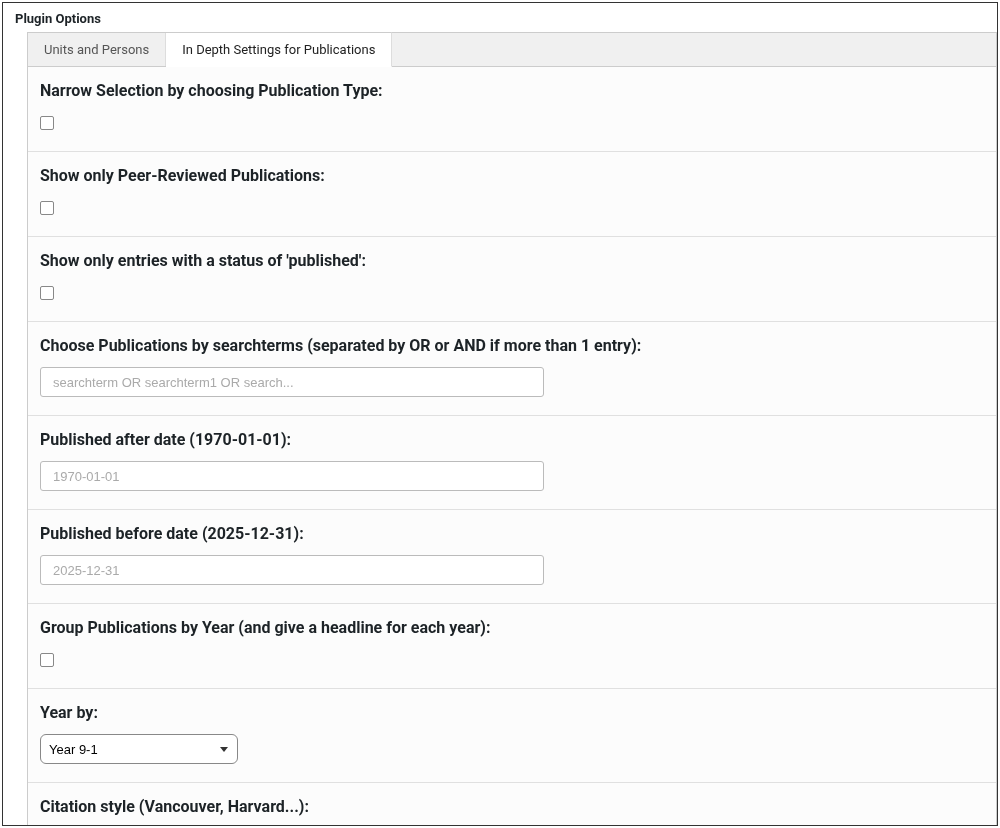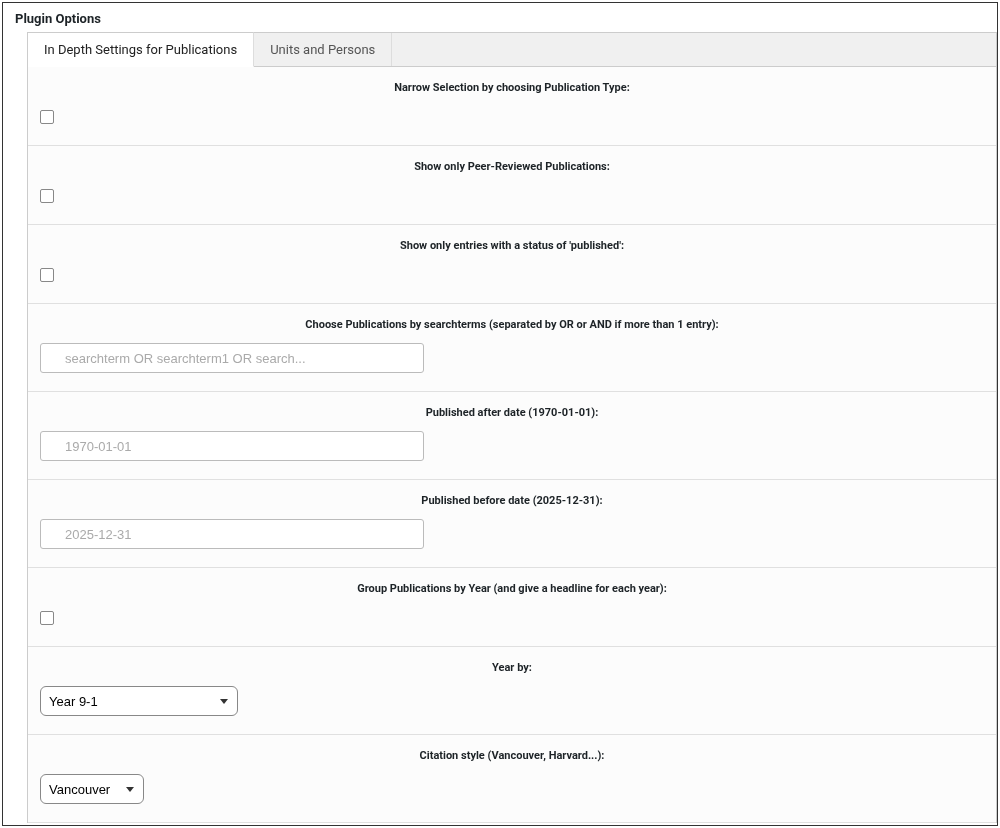--- a/index.html
+++ b/index.html
@@ -61,41 +61,40 @@
       border-left: 1px solid #ccc;
       border-right: 1px solid #ccc;
       background: #fcfcfc;
     }
     .field-row {
       border-bottom: 1px solid #e0e0e0;
       padding: 14px 12px 18px;
     }
     .field-label {
       font-weight: 700;
-      font-size: 11px;
+      font-size: 16px;
       margin-bottom: 12px;
       color: #1d2327;
-      text-align: center;
     }
     .checkbox {
       width: 14px;
       height: 14px;
       border: 1px solid #888;
       background: #fff;
       display: inline-block;
       cursor: pointer;
       border-radius: 2px;
       margin-top: 4px;
     }
     .text-input {
-      width: 384px;
+      width: 504px;
       height: 30px;
       border: 1px solid #bbb;
       border-radius: 3px;
-      padding: 0 24px;
+      padding: 0 12px;
       font-size: 13px;
       color: #333;
       background: #fff;
     }
     .text-input::placeholder {
       color: #aaa;
     }
     .select {
       height: 30px;
       border: 1px solid #888;
@@ -130,22 +129,22 @@
     .select-citation { width: 104px; }
   </style>
 </head>
 <body>
 
 <div class="outer">
   <div class="panel-title">Plugin Options</div>
 
   <div class="tabs-wrapper">
     <div class="tabs">
+      <div class="tab">Units and Persons</div>
       <div class="tab active">In Depth Settings for Publications</div>
-      <div class="tab">Units and Persons</div>
       <div class="tab-filler"></div>
     </div>
   </div>
 
   <div class="content">
 
     <div class="field-row">
       <div class="field-label">Narrow Selection by choosing Publication Type:</div>
       <span class="checkbox"></span>
     </div>

